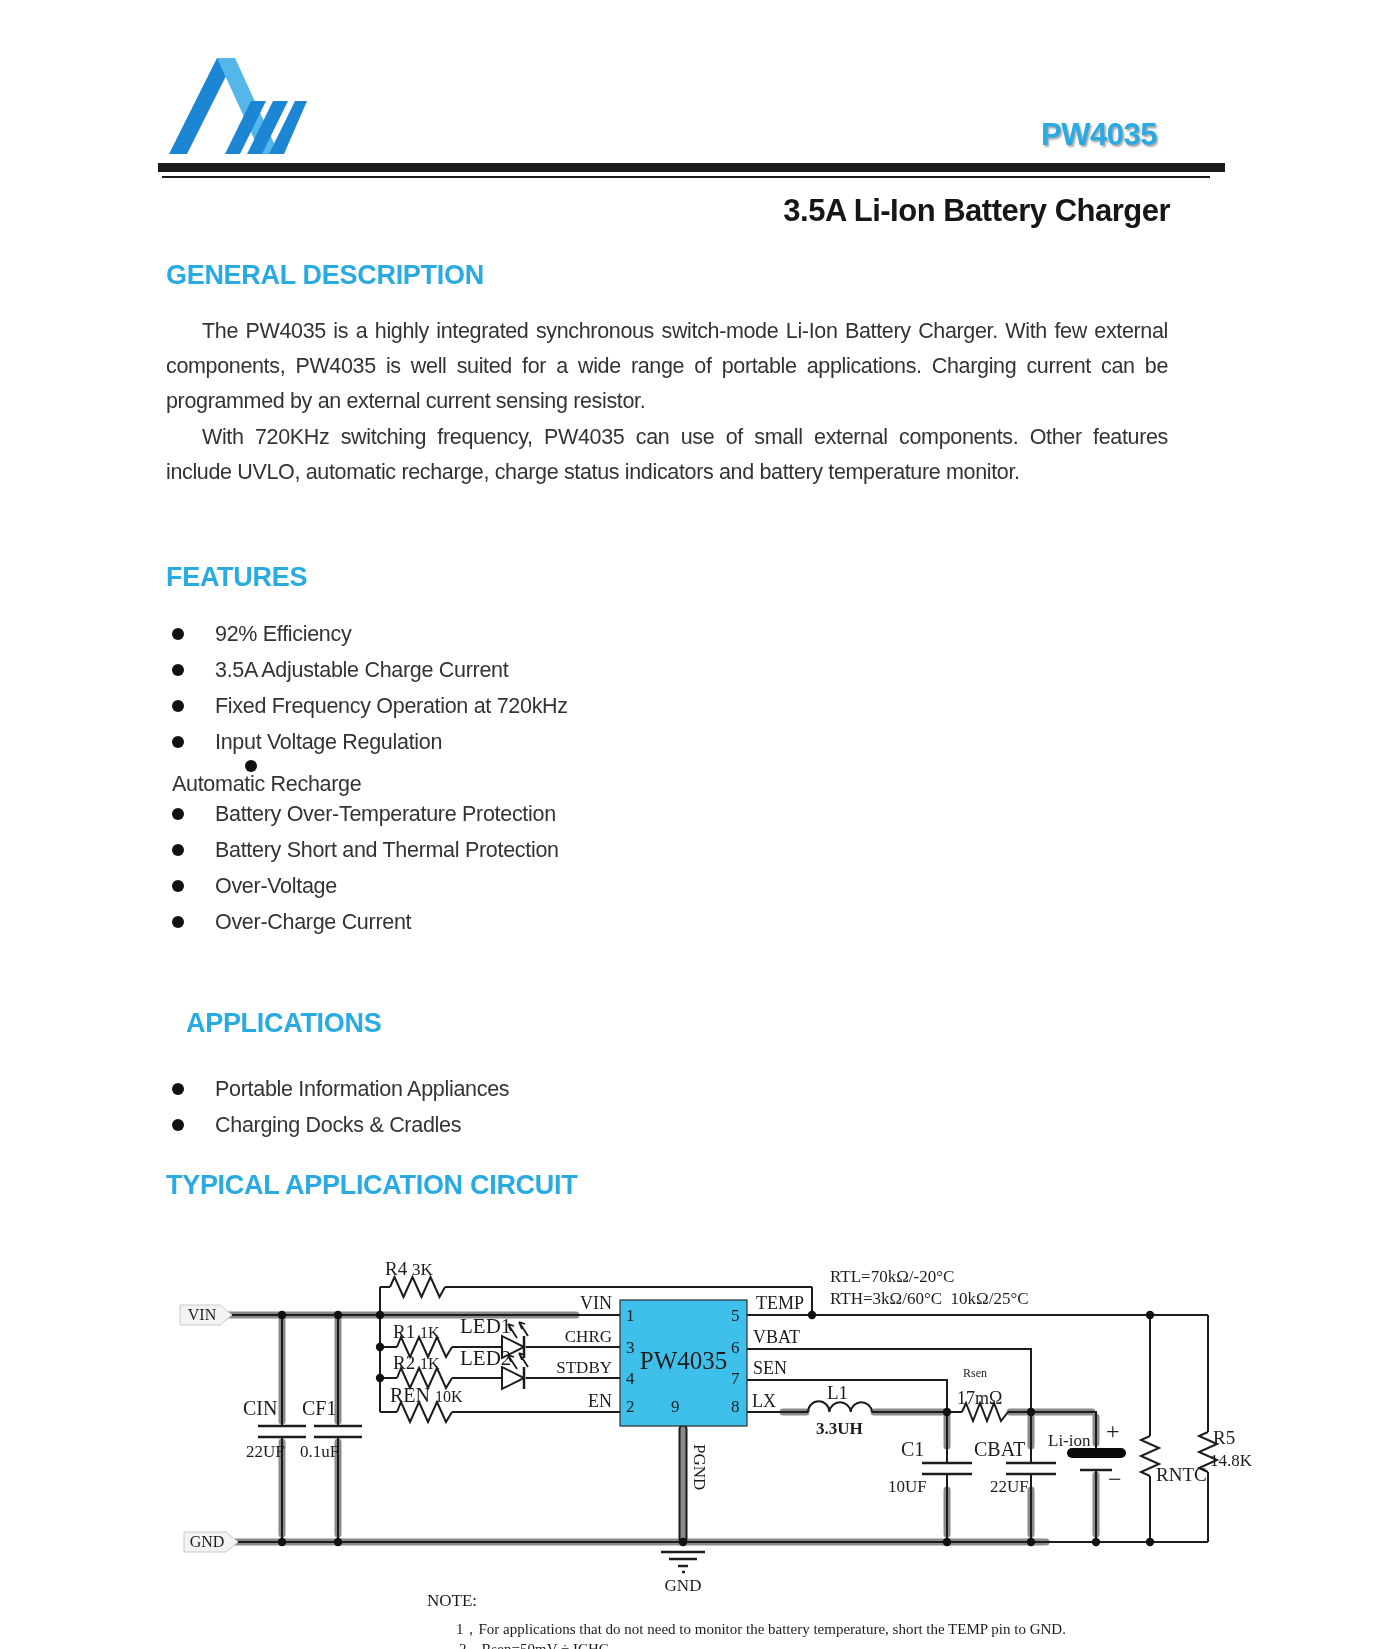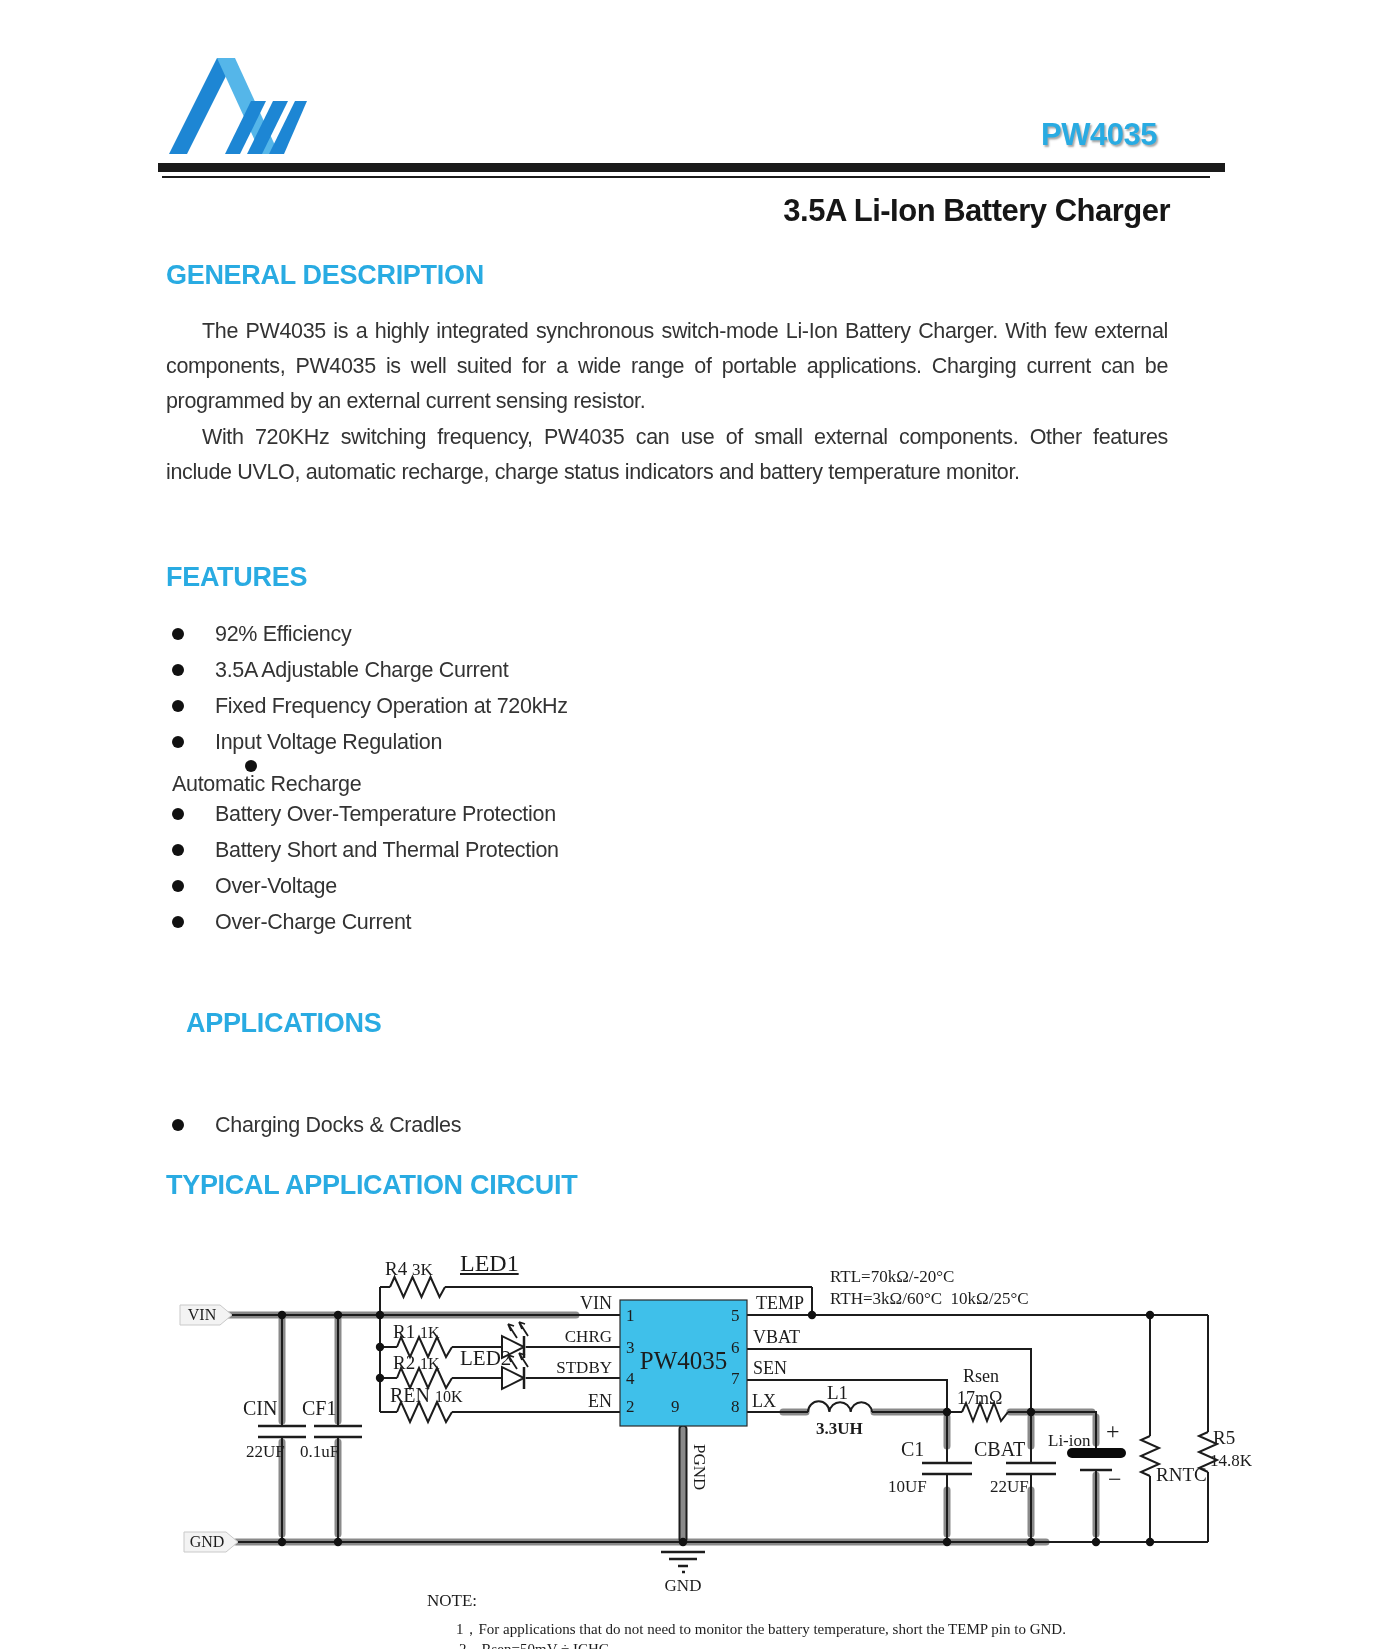--- a/index.html
+++ b/index.html
@@ -88,20 +88,24 @@
   <div class="brow" style="top:868px;">
       <span class="dot"></span>
       <span>Over-Voltage</span>
     </div>
   <div class="brow" style="top:904px;">
       <span class="dot"></span>
       <span>Over-Charge Current</span>
     </div>
 
   <div class="h-sec" style="left:166px;top:1008px;margin-left:20px;">APPLICATIONS</div>
+  <div class="brow" style="top:1071px;">
+      <span class="dot"></span>
+      <span>Portable Information Appliances</span>
+    </div>
   <div class="brow" style="top:1107px;">
       <span class="dot"></span>
       <span>Charging Docks &amp; Cradles</span>
     </div>
 
   <div class="h-sec" style="left:166px;top:1170px;">TYPICAL APPLICATION CIRCUIT</div>
 
   <svg class="circ" width="1385" height="424" viewBox="0 0 1385 424" style="top:1225px;left:0;">
     <g transform="translate(0,-1225)">
 
@@ -188,21 +192,21 @@
       <circle class="dot-j" cx="1096" cy="1542" r="4.2"></circle>
         <circle class="dot-j" cx="1150" cy="1542" r="4.2"></circle>
     </g>
   </svg>
 
   <div class="clb" style="left:182px;top:1306px;width:40px;text-align:center;font-size:16px;">VIN</div>
   <div class="clb" style="left:186px;top:1533px;width:42px;text-align:center;font-size:16px;">GND</div>
 
   <div class="clb" style="left:385px;top:1258px;font-size:19px;"><span>R4</span> <span style="font-size:17px;">3K</span></div>
   <div class="clb" style="left:393px;top:1321px;font-size:19px;"><span>R1</span> <span style="font-size:16px;">1K</span></div>
-  <div class="clb" style="left:460px;top:1250px;font-size:24px;text-decoration:underline;">LED1</div>
+  <div class="clb" style="left:460px;top:1314px;font-size:21px;">LED1</div>
   <div class="clb" style="left:393px;top:1352px;font-size:19px;"><span>R2</span> <span style="font-size:16px;">1K</span></div>
   <div class="clb" style="left:460px;top:1346px;font-size:21px;">LED2</div>
   <div class="clb" style="left:390px;top:1384px;font-size:20px;"><span>REN</span> <span style="font-size:16px;">10K</span></div>
 
   <div class="clb" style="left:532px;top:1293px;width:80px;text-align:right;font-size:18px;">VIN</div>
   <div class="clb" style="left:532px;top:1327px;width:80px;text-align:right;font-size:17px;">CHRG</div>
   <div class="clb" style="left:532px;top:1358px;width:80px;text-align:right;font-size:17px;">STDBY</div>
   <div class="clb" style="left:532px;top:1391px;width:80px;text-align:right;font-size:18px;">EN</div>
   <div class="clb" style="left:756px;top:1293px;font-size:18px;">TEMP</div>
   <div class="clb" style="left:753px;top:1327px;font-size:18px;text-align:center;">VBAT</div>
@@ -222,21 +226,21 @@
   <div class="clb" style="left:620px;top:1347px;width:127px;text-align:center;font-size:25px;">PW4035</div>
   <div class="clb pgnd-rot" style="left:709px;top:1444px;font-size:17px;">PGND</div>
 
   <div class="clb" style="left:243px;top:1397px;font-size:20px;">CIN</div>
   <div class="clb" style="left:246px;top:1442px;font-size:17px;">22UF</div>
   <div class="clb" style="left:302px;top:1397px;font-size:20px;">CF1</div>
   <div class="clb" style="left:300px;top:1442px;font-size:17px;">0.1uF</div>
 
   <div class="clb" style="left:827px;top:1382px;font-size:19px;">L1</div>
   <div class="clb" style="left:816px;top:1419px;font-size:17px;font-weight:bold;">3.3UH</div>
-  <div class="clb" style="left:963px;top:1366px;font-size:18px;">Rsen</div>
+  <div class="clb" style="left:963px;top:1366px;font-size:12px;">Rsen</div>
   <div class="clb" style="left:957px;top:1388px;font-size:18px;">17mΩ</div>
 
   <div class="clb" style="left:901px;top:1438px;font-size:20px;">C1</div>
   <div class="clb" style="left:888px;top:1477px;font-size:17px;">10UF</div>
   <div class="clb" style="left:974px;top:1438px;font-size:20px;">CBAT</div>
   <div class="clb" style="left:990px;top:1477px;font-size:17px;">22UF</div>
 
   <div class="clb" style="left:1048px;top:1431px;font-size:17px;">Li-ion</div>
   <div class="clb" style="left:1106px;top:1418px;font-size:24px;">+</div>
   <div class="clb" style="left:1108px;top:1466px;font-size:24px;">−</div>

